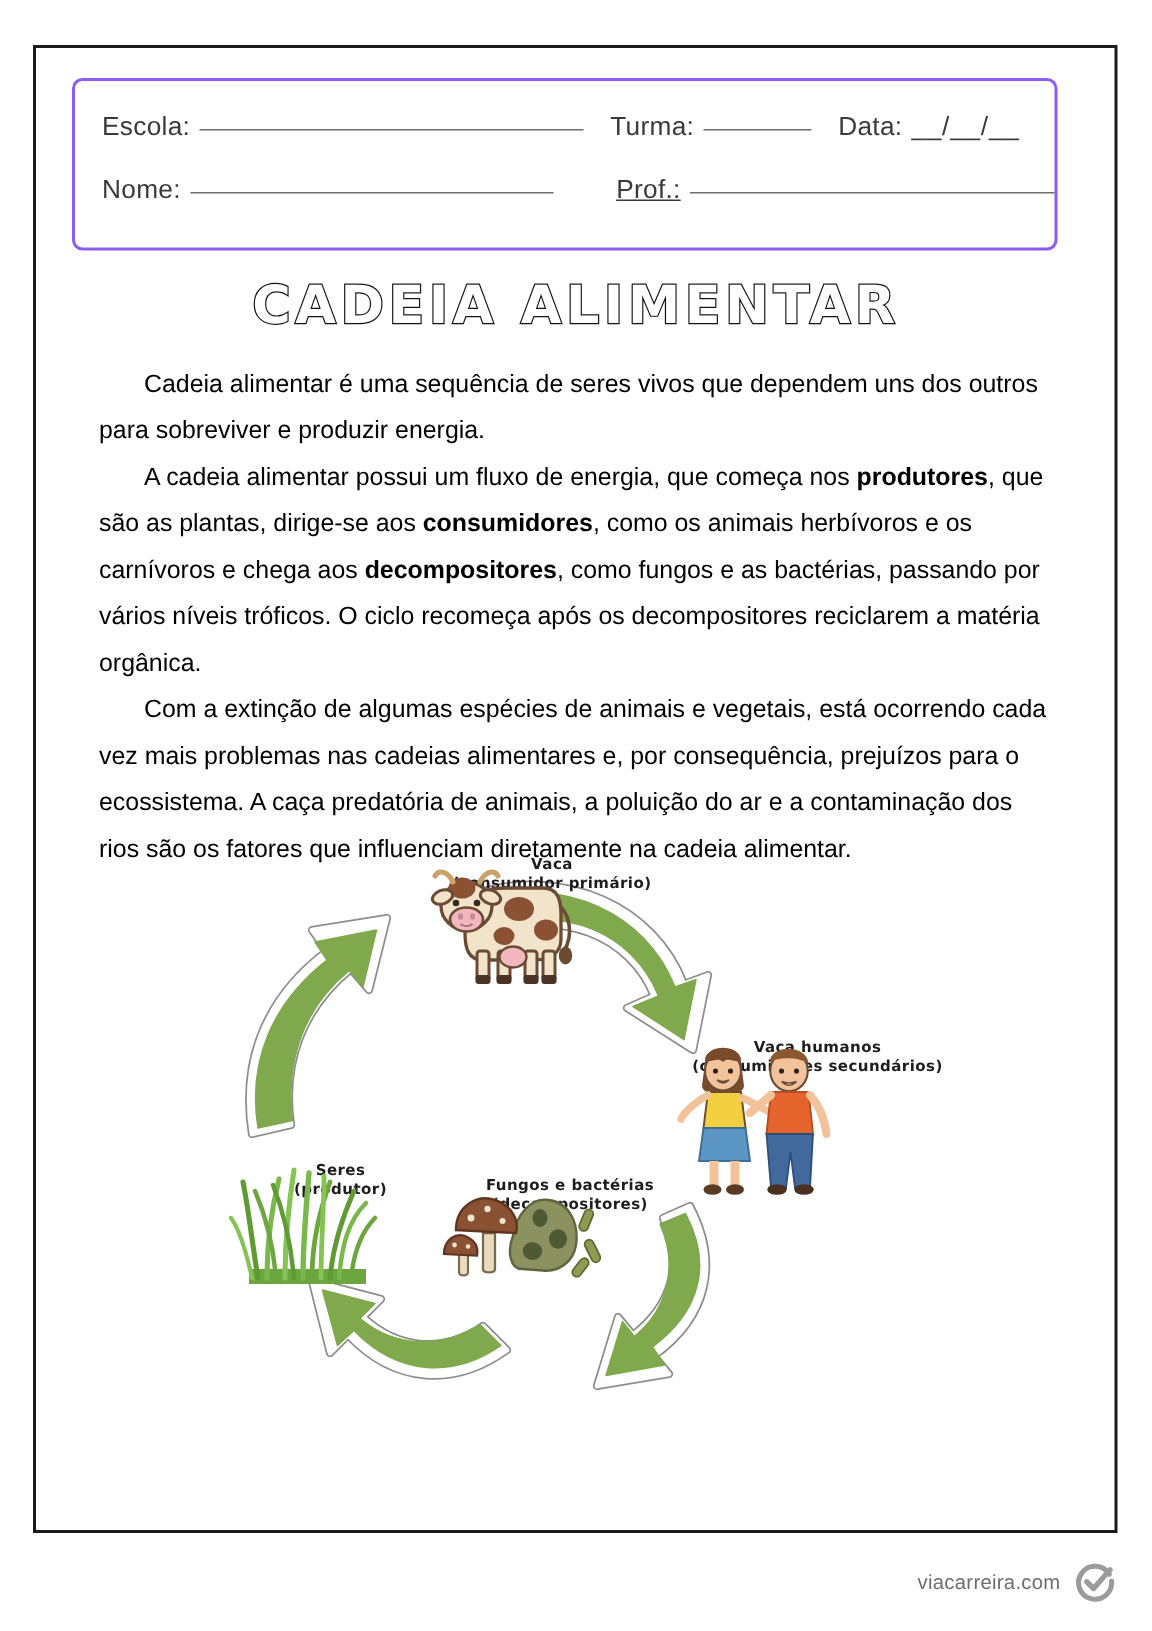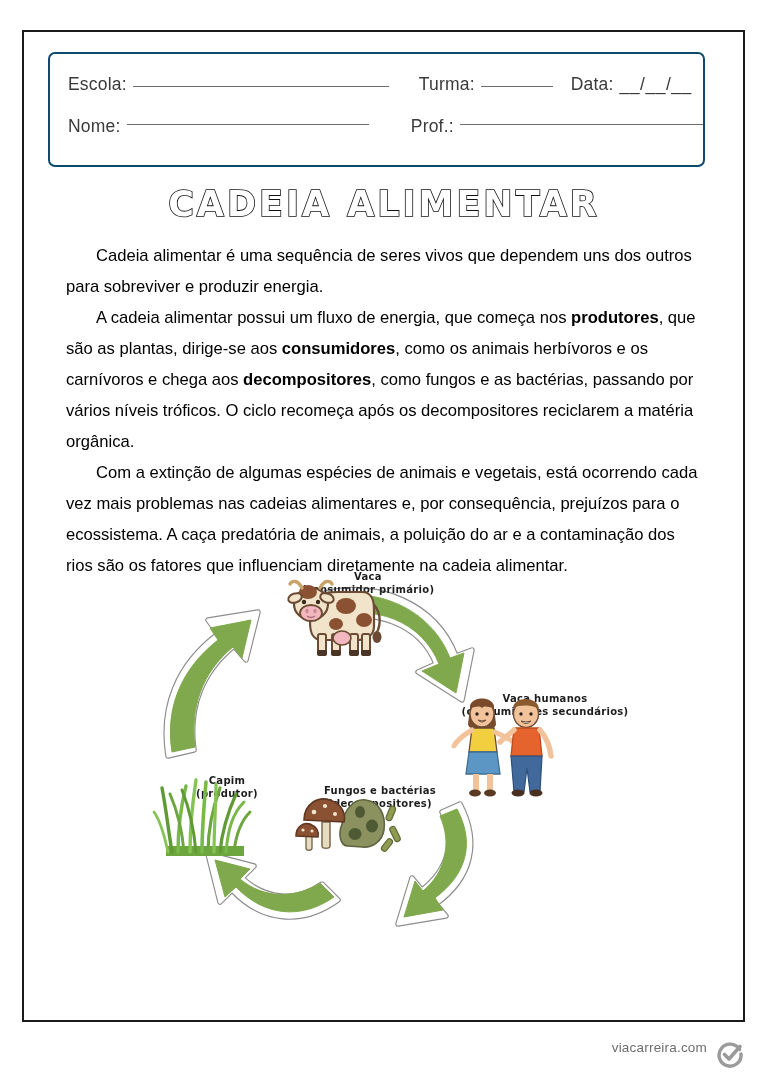--- a/index.html
+++ b/index.html
@@ -9,25 +9,25 @@
     overflow:hidden;position:relative;
   }
   .page-border{
     position:absolute;left:22px;top:30px;width:723px;height:992px;
     border:2px solid #1b1b1b;box-sizing:border-box;
   }
 
   
   .id-box{
     position:absolute;left:48px;top:52px;width:657px;height:115px;
-    border:2px solid #0c4a6e;border-radius:7px;box-sizing:border-box;
+    border:2px solid #8b5cf6;border-radius:7px;box-sizing:border-box;
   }
   .id-row{position:absolute;left:0;width:100%;display:flex;align-items:baseline;}
   .id-row.r1{top:20px;}
-  .id-row.r2{top:62px;align-items:center;}
+  .id-row.r2{top:62px;}
   .id-lbl{
     font-size:17.5px;color:#3a3a3a;font-family:"Liberation Sans", sans-serif;
     letter-spacing:.2px;white-space:nowrap;
   }
   .rule{
     display:inline-block;border-bottom:1.3px solid #6d6d6d;height:1px;
     position:relative;top:-3px;
   }
   .dateslot{font-size:17.5px;color:#3a3a3a;white-space:nowrap;letter-spacing:.5px;}
 
@@ -55,47 +55,47 @@
   .node{position:absolute;text-align:center;}
   .node .art{display:block;margin:0 auto;}
   .node .cap{
     font-family:"DejaVu Sans", sans-serif;
     font-size:10px;line-height:12.6px;color:#1d1d1d;white-space:nowrap;
     margin-top:3px;letter-spacing:.3px;font-weight:bold;
   }
 
   
   .footer{
-    position:absolute;right:24px;top:1040px;display:flex;align-items:flex-start;gap:9px;
+    position:absolute;right:24px;top:1040px;display:flex;align-items:center;gap:9px;
   }
   .footer .site{font-size:13.5px;color:#6e6e6e;letter-spacing:.2px;}
 </style>
 </head>
 <body>
 
 <div class="page-border"></div>
 
 <div class="id-box">
 
   <div class="id-row r1">
     <span class="id-lbl" style="margin-left:18px;">Escola:</span>
     <span class="rule" style="width:256px;margin-left:6px;"></span>
 
-    <span class="id-lbl" style="margin-left:30px;">Turma:</span>
+    <span class="id-lbl" style="margin-left:18px;">Turma:</span>
     <span class="rule" style="width:72px;margin-left:6px;"></span>
 
     <span class="id-lbl" style="margin-left:18px;">Data:</span>
     <span class="dateslot" style="margin-left:6px;text-align:center;">__/__/__</span>
   </div>
 
   <div class="id-row r2">
     <span class="id-lbl" style="margin-left:18px;">Nome:</span>
     <span class="rule" style="width:243px;margin-left:6px;"></span>
 
-    <span class="id-lbl" style="margin-left:42px;">Prof.:</span>
+    <span class="id-lbl" style="margin-left:42px;text-decoration:underline;">Prof.:</span>
     <span class="rule" style="width:244px;margin-left:6px;"></span>
   </div>
 </div>
 
 <div class="title">CADEIA ALIMENTAR</div>
 
 <div class="body-copy" id="body-copy">
     <p><span>Cadeia alimentar é uma sequência de seres vivos que dependem uns dos outros para sobreviver e produzir energia.</span></p>
     <p><span>A cadeia alimentar possui um fluxo de energia, que começa nos </span><b>produtores</b><span>, que são as plantas, dirige-se aos </span><b>consumidores</b><span>, como os animais herbívoros e os carnívoros e chega aos </span><b>decompositores</b><span>, como fungos e as bactérias, passando por vários níveis tróficos. O ciclo recomeça após os decompositores reciclarem a matéria orgânica.</span></p>
     <p><span>Com a extinção de algumas espécies de animais e vegetais, está ocorrendo cada vez mais problemas nas cadeias alimentares e, por consequência, prejuízos para o ecossistema. A caça predatória de animais, a poluição do ar e a contaminação dos rios são os fatores que influenciam diretamente na cadeia alimentar.</span></p>
@@ -269,21 +269,21 @@
         <path d="M50,80 C50,56 52,34 54,10" stroke="#79B84A" stroke-width="3.6"></path>
         <path d="M56,80 C56,58 60,38 68,16" stroke="#6DA63F" stroke-width="3.2"></path>
         <path d="M62,80 C62,56 64,34 64,12" stroke="#86C355" stroke-width="3.2"></path>
         <path d="M68,80 C70,58 76,40 84,22" stroke="#5F9A35" stroke-width="3.2"></path>
         <path d="M74,80 C76,58 80,42 92,30" stroke="#79B84A" stroke-width="3"></path>
         <path d="M82,80 C84,62 90,48 98,40" stroke="#6DA63F" stroke-width="3"></path>
         <path d="M16,80 C12,62 8,48 2,40" stroke="#86C355" stroke-width="2.8"></path>
       </g>
     </svg>
     <div class="cap">
-      <span>Capim</span><br>
+      <span>Seres</span><br>
       <span>(produtor)</span>
     </div>
   </div>
 
 </div>
 
 <div class="footer">
   <span class="site">viacarreira.com</span>
   <svg width="28" height="28" viewBox="0 0 28 28">
     <path d="M23.5,9.5 A11,11 0 1 0 25,14" fill="none" stroke="#9b9b9b" stroke-width="3.4" stroke-linecap="round"></path>

